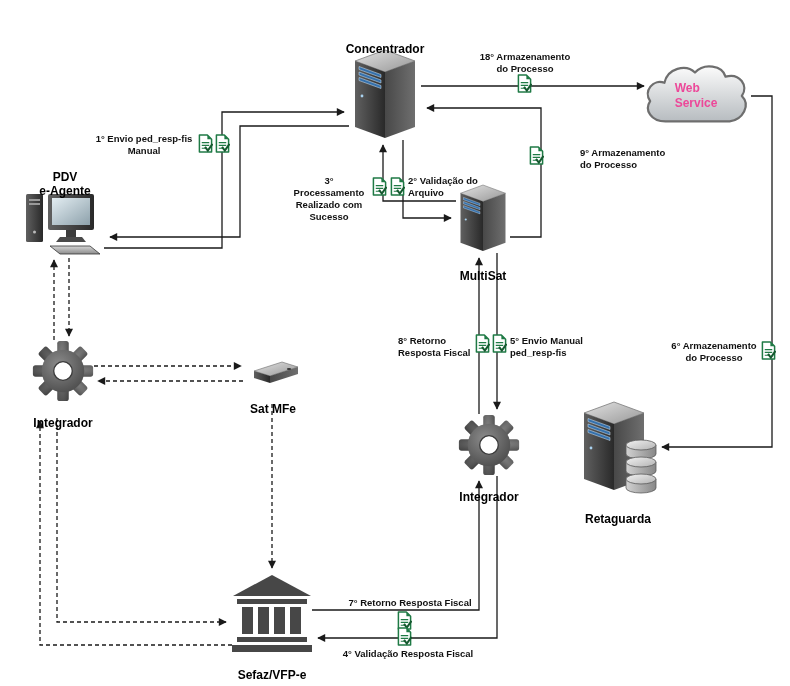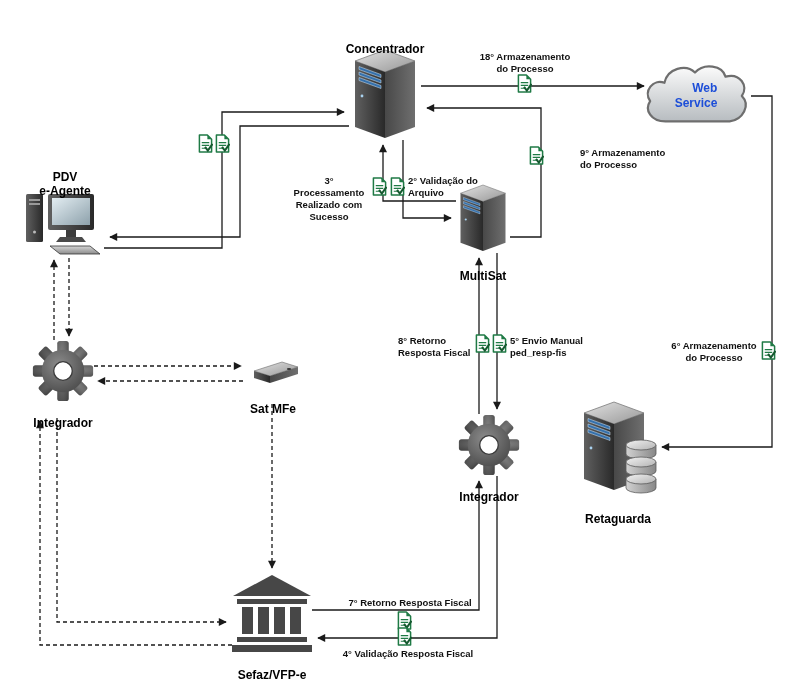--- a/index.html
+++ b/index.html
@@ -9,21 +9,21 @@
   .wire-s { stroke:#1a1a1a; stroke-width:1.3; fill:none; }
   .wire-d { stroke:#1a1a1a; stroke-width:1.3; fill:none; stroke-dasharray:4 3; }
   .node-icon { position:absolute; }
   .node-label { position:absolute; font-size:12px; font-weight:700; color:#000;
                 text-align:center; white-space:pre-line; line-height:1.2;margin-top:12px; }
   .step { position:absolute; font-size:9.5px; font-weight:700; color:#111;
           white-space:pre-line; line-height:1.25; }
   .ta-c { text-align:center; } .ta-l { text-align:left; } .ta-r { }
   .doc { position:absolute; width:15px; height:19px; }
   .cloud-text { position:absolute; display:flex; align-items:center; justify-content:center;
-                text-align:right; font-size:12px; font-weight:700; color:#1d4ed8;
+                text-align:left; font-size:12px; font-weight:700; color:#ec4899;
                 white-space:pre-line; line-height:1.25; }
 </style>
 </head>
 <body>
 
 <div class="canvas">
 
   <svg class="wires">
     <defs>
       <marker id="arr" viewBox="0 0 10 10" refX="9" refY="5" markerWidth="9" markerHeight="8" orient="auto" markerUnits="userSpaceOnUse">
@@ -203,20 +203,22 @@
 Service</div>
   <div class="node-label" style="left:20px;top:158px;width:90px">PDV
 e-Agente</div>
   <div class="node-label" style="left:447px;top:257px;width:72px">MultiSat</div>
   <div class="node-label" style="left:18px;top:404px;width:90px">Integrador</div>
   <div class="node-label" style="left:240px;top:390px;width:66px">Sat MFe</div>
   <div class="node-label" style="left:444px;top:478px;width:90px">Integrador</div>
   <div class="node-label" style="left:576px;top:500px;width:84px">Retaguarda</div>
   <div class="node-label" style="left:230px;top:656px;width:84px">Sefaz/VFP-e</div>
 
+  <div class="step ta-c" style="left:92px;top:133px;width:104px">1° Envio ped_resp-fis
+Manual</div>
   <div class="step ta-c" style="left:476px;top:51px;width:98px">18° Armazenamento
 do Processo</div>
   <div class="step ta-l" style="left:580px;top:147px;width:92px">9° Armazenamento
 do Processo</div>
   <div class="step ta-c" style="left:288px;top:175px;width:82px">3° Processamento
 Realizado com
 Sucesso</div>
   <div class="step ta-l" style="left:408px;top:175px;width:78px">2° Validação do
 Arquivo</div>
   <div class="step ta-r" style="left:398px;top:335px;width:74px">8° Retorno

